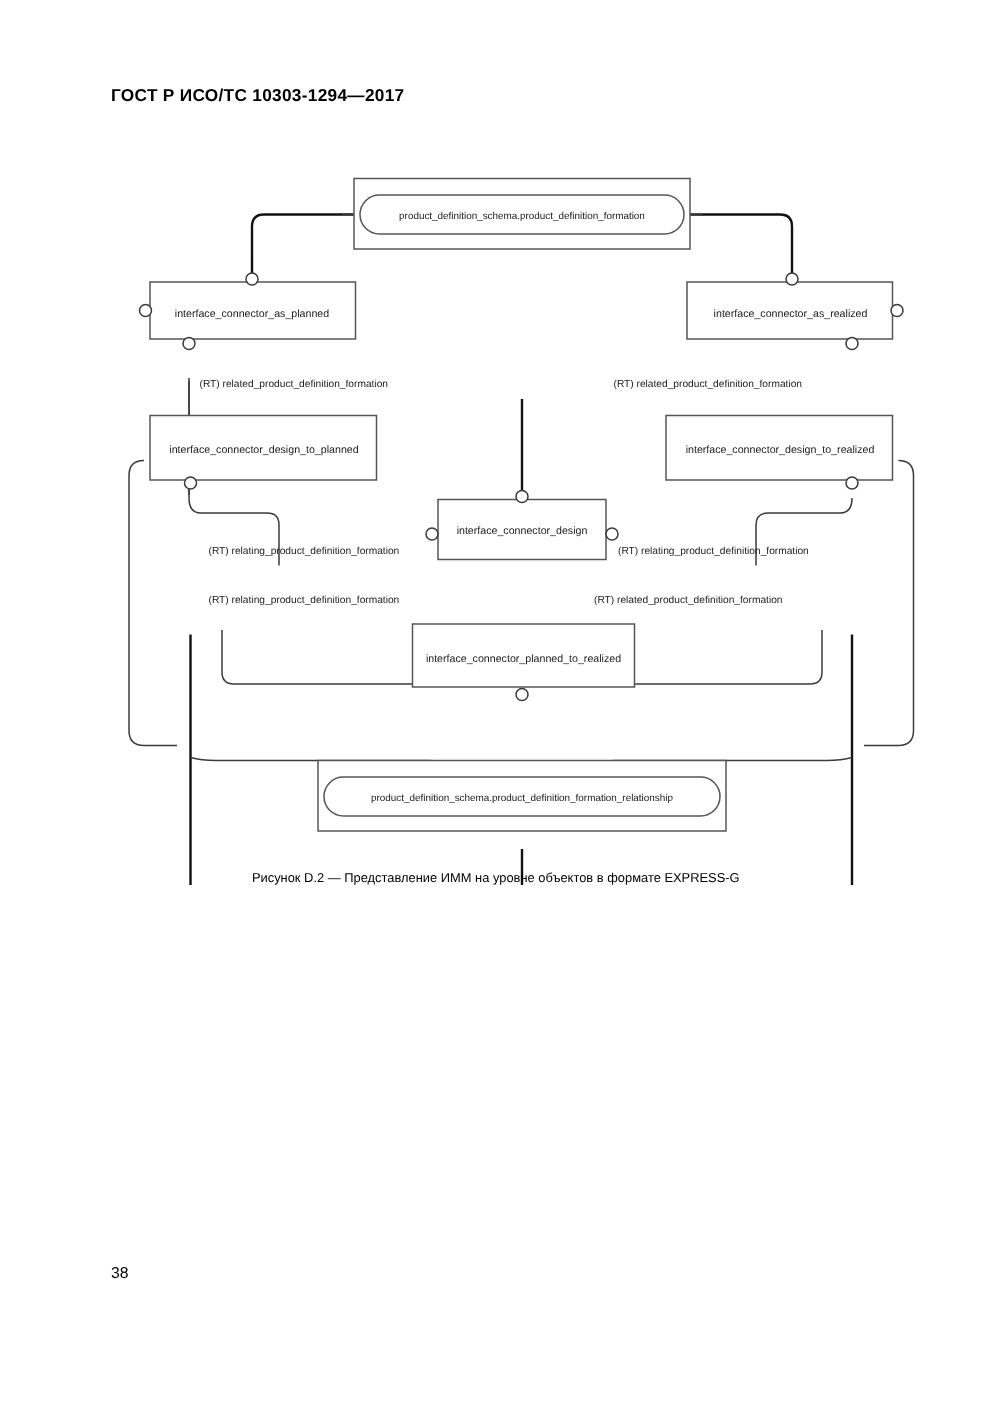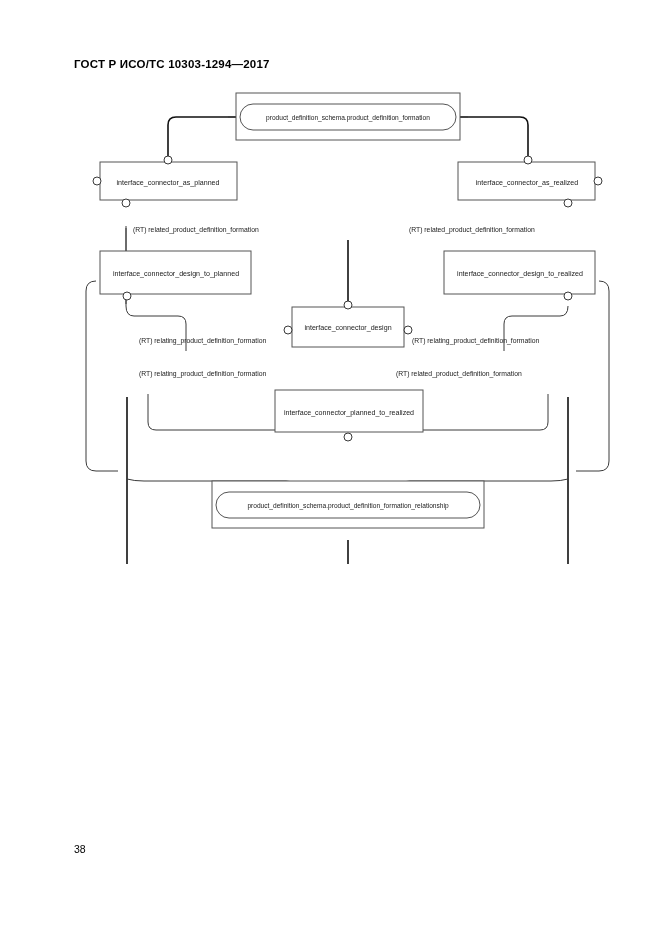--- a/index.html
+++ b/index.html
@@ -27,21 +27,21 @@
     left: 74px;
     top: 58px;
     font-size: 11.5px;
     font-weight: bold;
     letter-spacing: 0.2px;
     white-space: nowrap;
   }
   .figure-wrap {
     position: absolute;
     left: 0px;
-    top: 84px;
+    top: 110px;
     width: 661px;
     height: 480px;
   }
   .figure-svg {
     position: absolute;
     left: 0; top: 0;
   }
   .node-label {
     font-family: "Liberation Sans", sans-serif;
     font-size: 7.1px;
@@ -185,16 +185,17 @@
         <text class="edge-label" x="409" y="148">(RT) related_product_definition_formation</text>
         <text class="edge-label" x="139" y="259">(RT) relating_product_definition_formation</text>
         <text class="edge-label" x="412" y="259">(RT) relating_product_definition_formation</text>
         <text class="edge-label" x="139" y="292">(RT) relating_product_definition_formation</text>
         <text class="edge-label" x="396" y="292">(RT) related_product_definition_formation</text>
       </g>
 
     </svg>
   </div>
 
+  <div class="caption">Рисунок D.2 — Представление ИММ на уровне объектов в формате EXPRESS-G</div>
 
   <div class="page-number">38</div>
 
 </div>
 
 </body></html>

